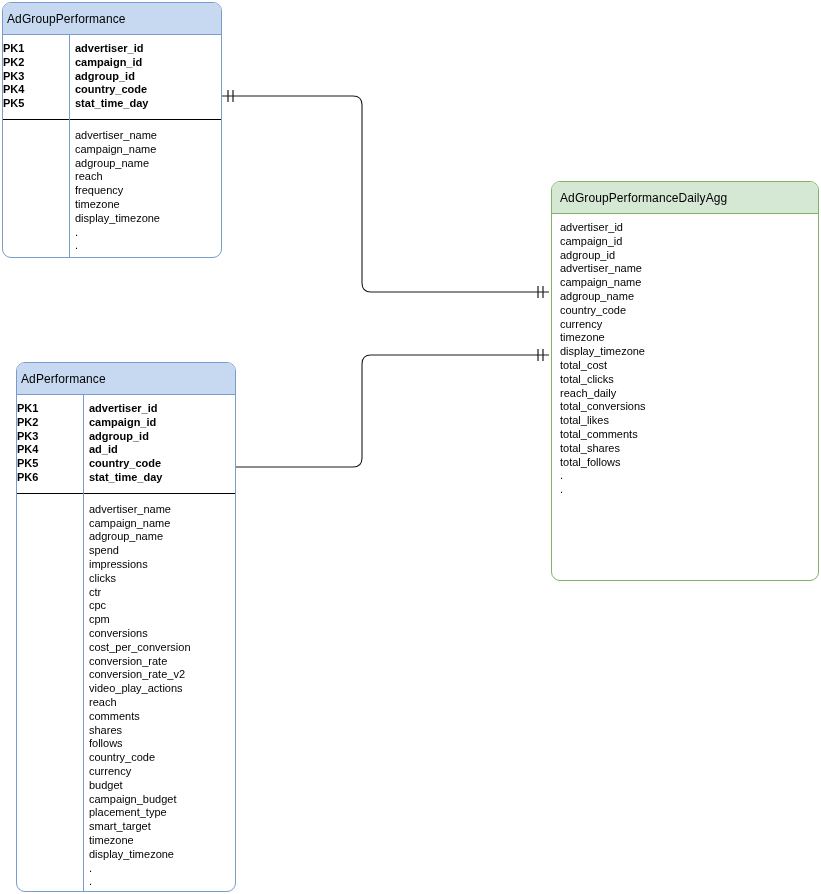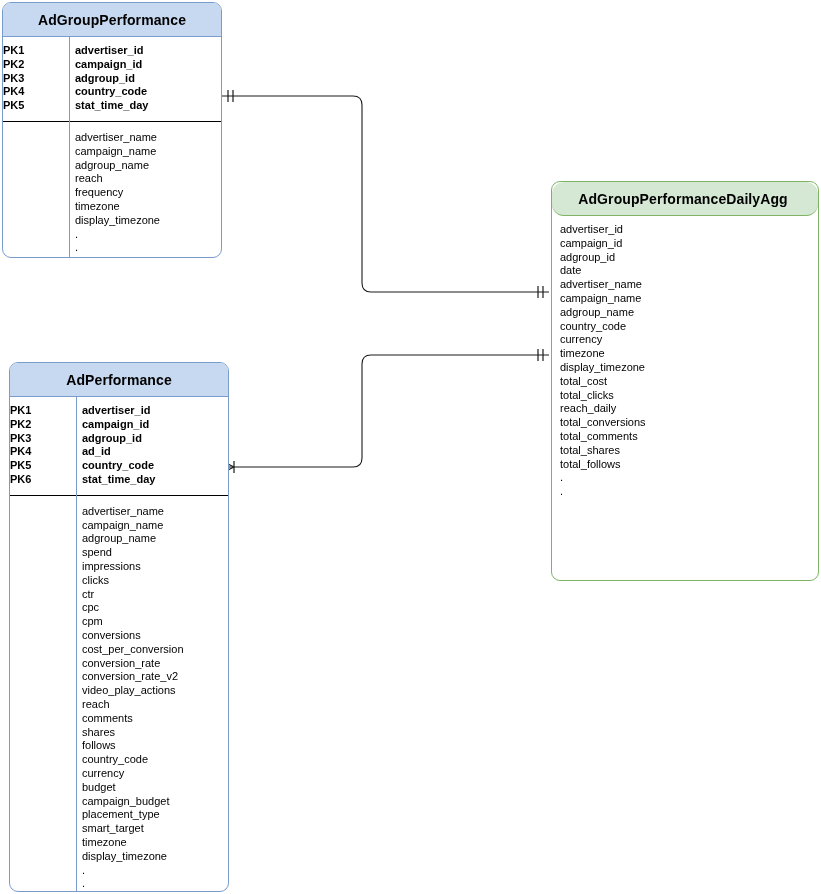--- a/index.html
+++ b/index.html
@@ -29,37 +29,35 @@
   .entity.blue {
     border: 1.4px solid #7a9ccd;
   }
   .entity.green {
     border: 1.6px solid #81b366;
   }
 
   .entity-title {
     box-sizing: border-box;
     width: 100%;
-    text-align: center;
-    font-weight: bold;
-    font-size: 14px;
+    font-weight: normal;
+    font-size: 12px;
     color: #000000;
     letter-spacing: 0.1px;
     line-height: 1;
   }
   .entity.blue .entity-title {
     background: #c6d9f0;
     border-bottom: 1.4px solid #7a9ccd;
     padding: 10px 4px 9px 4px;
   }
   .entity.green .entity-title {
     background: #d5e8d4;
     border-bottom: 1.4px solid #81b366;
-    padding: 10px 4px 9px 0;
-    border-radius: 12px;
+    padding: 10px 4px 9px 8px;
   }
 
   
   .body-grid {
     position: relative;
     width: 100%;
   }
   .col-divider {
     position: absolute;
     top: 0;
@@ -206,21 +204,21 @@
           <div class="field">frequency</div>
           <div class="field">timezone</div>
           <div class="field">display_timezone</div>
           <div class="dotrow">.</div>
           <div class="dotrow">.</div>
         </div>
       </div>
     </div>
   </div>
 
-  <div class="entity blue" style="left:9px; top:362px; width:220px; height:530px;">
+  <div class="entity blue" style="left:16px; top:362px; width:220px; height:530px;">
     <div class="entity-title">AdPerformance</div>
     <div class="body-grid">
       <div class="col-divider" style="left:66px;"></div>
 
       <div class="pk-section">
         <div class="col-left">
           <div class="pk-label">PK1</div>
           <div class="pk-label">PK2</div>
           <div class="pk-label">PK3</div>
           <div class="pk-label">PK4</div>
@@ -272,32 +270,32 @@
       </div>
     </div>
   </div>
 
   <div class="entity green" style="left:551px; top:181px; width:268px; height:400px;">
     <div class="entity-title">AdGroupPerformanceDailyAgg</div>
     <div class="plain-list">
       <div class="field">advertiser_id</div>
       <div class="field">campaign_id</div>
       <div class="field">adgroup_id</div>
-      <div class="field">date</div>
       <div class="field">advertiser_name</div>
       <div class="field">campaign_name</div>
       <div class="field">adgroup_name</div>
       <div class="field">country_code</div>
       <div class="field">currency</div>
       <div class="field">timezone</div>
       <div class="field">display_timezone</div>
       <div class="field">total_cost</div>
       <div class="field">total_clicks</div>
       <div class="field">reach_daily</div>
       <div class="field">total_conversions</div>
+      <div class="field">total_likes</div>
       <div class="field">total_comments</div>
       <div class="field">total_shares</div>
       <div class="field">total_follows</div>
       <div class="dotrow">.</div>
       <div class="dotrow">.</div>
     </div>
   </div>
 
 </div>
 

